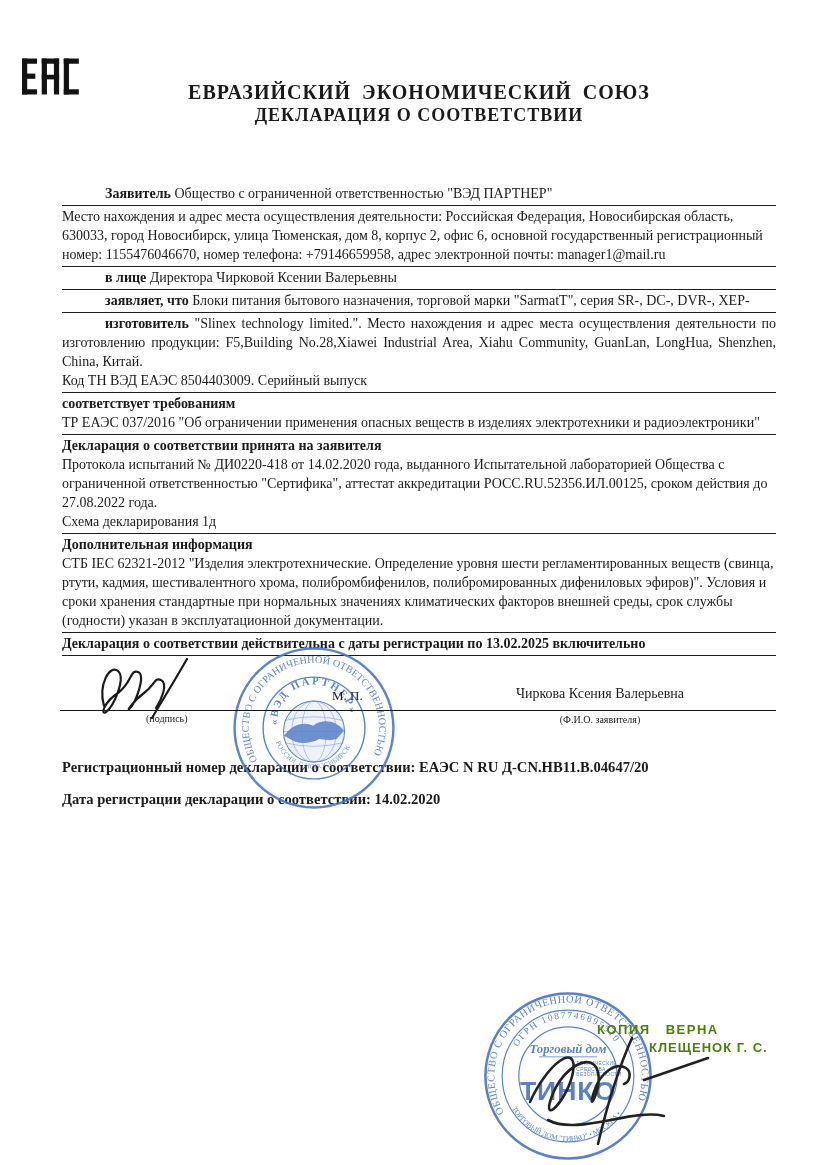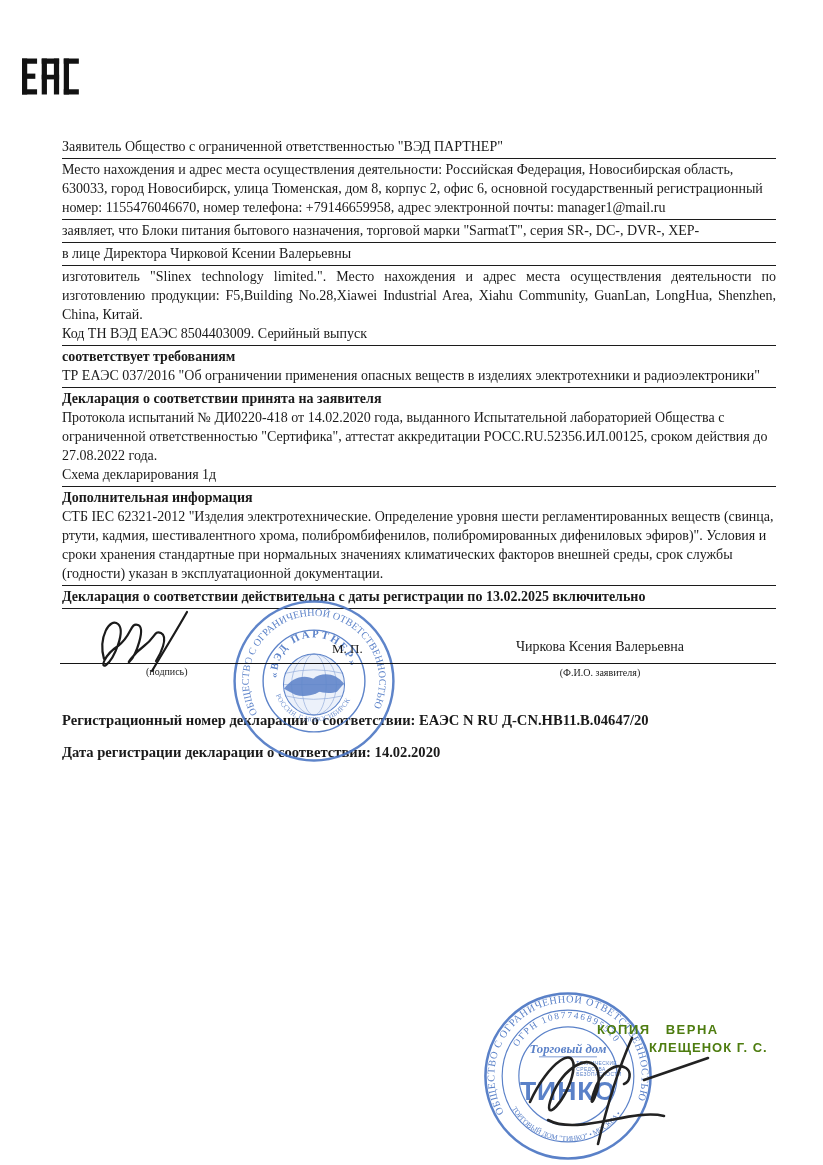--- a/index.html
+++ b/index.html
@@ -5,21 +5,21 @@
   html,body{margin:0;padding:0;background:#e8e8e8;}
   .page{position:relative;width:823px;height:1165px;background:#ffffff;overflow:hidden;
         font-family:"Liberation Serif", serif;color:#1a1a1a;}
   .content{position:absolute;left:62px;top:80px;width:714px;}
   .titles{text-align:center;margin:0 0 10px 0;}
   .title1{font-size:20px;font-weight:bold;letter-spacing:1px;word-spacing:5px;line-height:24px;}
   .title2{font-size:18px;font-weight:bold;letter-spacing:1px;line-height:23px;}
   .eac{position:absolute;left:22px;top:48px;width:58px;height:57px;}
   .sections{margin-top:56px;font-size:14px;line-height:19px;}
   .sec{border-bottom:1.4px solid #1c1c1c;padding:1px 0 2px 0;}
-  .sec .lbl{font-weight:normal;}
+  .sec .lbl{font-weight:bold;margin-left:43px;}
   .sec .head{font-weight:bold;display:block;}
   .just{text-align:justify;}
   .validity{font-weight:bold;}
   
   .sign-zone{position:relative;height:96px;}
   .sign-line{position:absolute;left:-2px;right:0;top:54px;border-top:1.6px solid #141414;z-index:2;}
   .sign-label{position:absolute;left:84px;top:57px;font-size:10px;z-index:3;}
   .mp{position:absolute;left:270px;top:32px;font-size:13px;z-index:3;}
   .fio-name{position:absolute;left:388px;top:30px;width:300px;text-align:center;font-size:14px;z-index:3;}
   .fio-label{position:absolute;left:418px;top:58px;width:240px;text-align:center;font-size:10px;z-index:3;}
@@ -53,40 +53,44 @@
         <rect x="55" y="0" width="9" height="62"></rect>
       <rect x="34" y="0" width="30" height="9"></rect>
         <rect x="34" y="28" width="30" height="8"></rect>
       <rect x="72" y="0" width="9" height="62"></rect>
         <rect x="72" y="0" width="26" height="9"></rect>
       <rect x="72" y="53" width="26" height="9"></rect>
     </g>
   </svg>
 
   <div class="content">
+    <div class="titles">
+      <div class="title1">ЕВРАЗИЙСКИЙ ЭКОНОМИЧЕСКИЙ СОЮЗ</div>
+      <div class="title2">ДЕКЛАРАЦИЯ О СООТВЕТСТВИИ</div>
+    </div>
 
     <div class="sections">
 
       <div class="sec">
         <span class="lbl">Заявитель</span>
         <span>Общество с ограниченной ответственностью "ВЭД ПАРТНЕР"</span>
       </div>
 
       <div class="sec">
         <span>Место нахождения и адрес места осуществления деятельности: Российская Федерация, Новосибирская область, 630033, город Новосибирск, улица Тюменская, дом 8, корпус 2, офис 6, основной государственный регистрационный номер: 1155476046670, номер телефона: +79146659958, адрес электронной почты: manager1@mail.ru</span>
+      </div>
+
+      <div class="sec">
+        <span class="lbl">в лице</span>
+        <span>Директора Чирковой Ксении Валерьевны</span>
       </div>
 
       <div class="sec just">
         <span class="lbl">заявляет, что</span>
         <span>Блоки питания бытового назначения, торговой марки "SarmatT",  серия SR-, DC-, DVR-, XEP-</span>
-      </div>
-
-      <div class="sec">
-        <span class="lbl">в лице</span>
-        <span>Директора Чирковой Ксении Валерьевны</span>
       </div>
 
       <div class="sec">
         <div class="just">
           <span class="lbl">изготовитель</span>
           <span>"Slinex technology limited.". Место нахождения и адрес места осуществления деятельности по изготовлению продукции: F5,Building No.28,Xiawei Industrial Area, Xiahu Community, GuanLan,  LongHua, Shenzhen, China, Китай.</span>
         </div>
         <div>Код ТН ВЭД ЕАЭС 8504403009. Серийный выпуск</div>
       </div>
 

